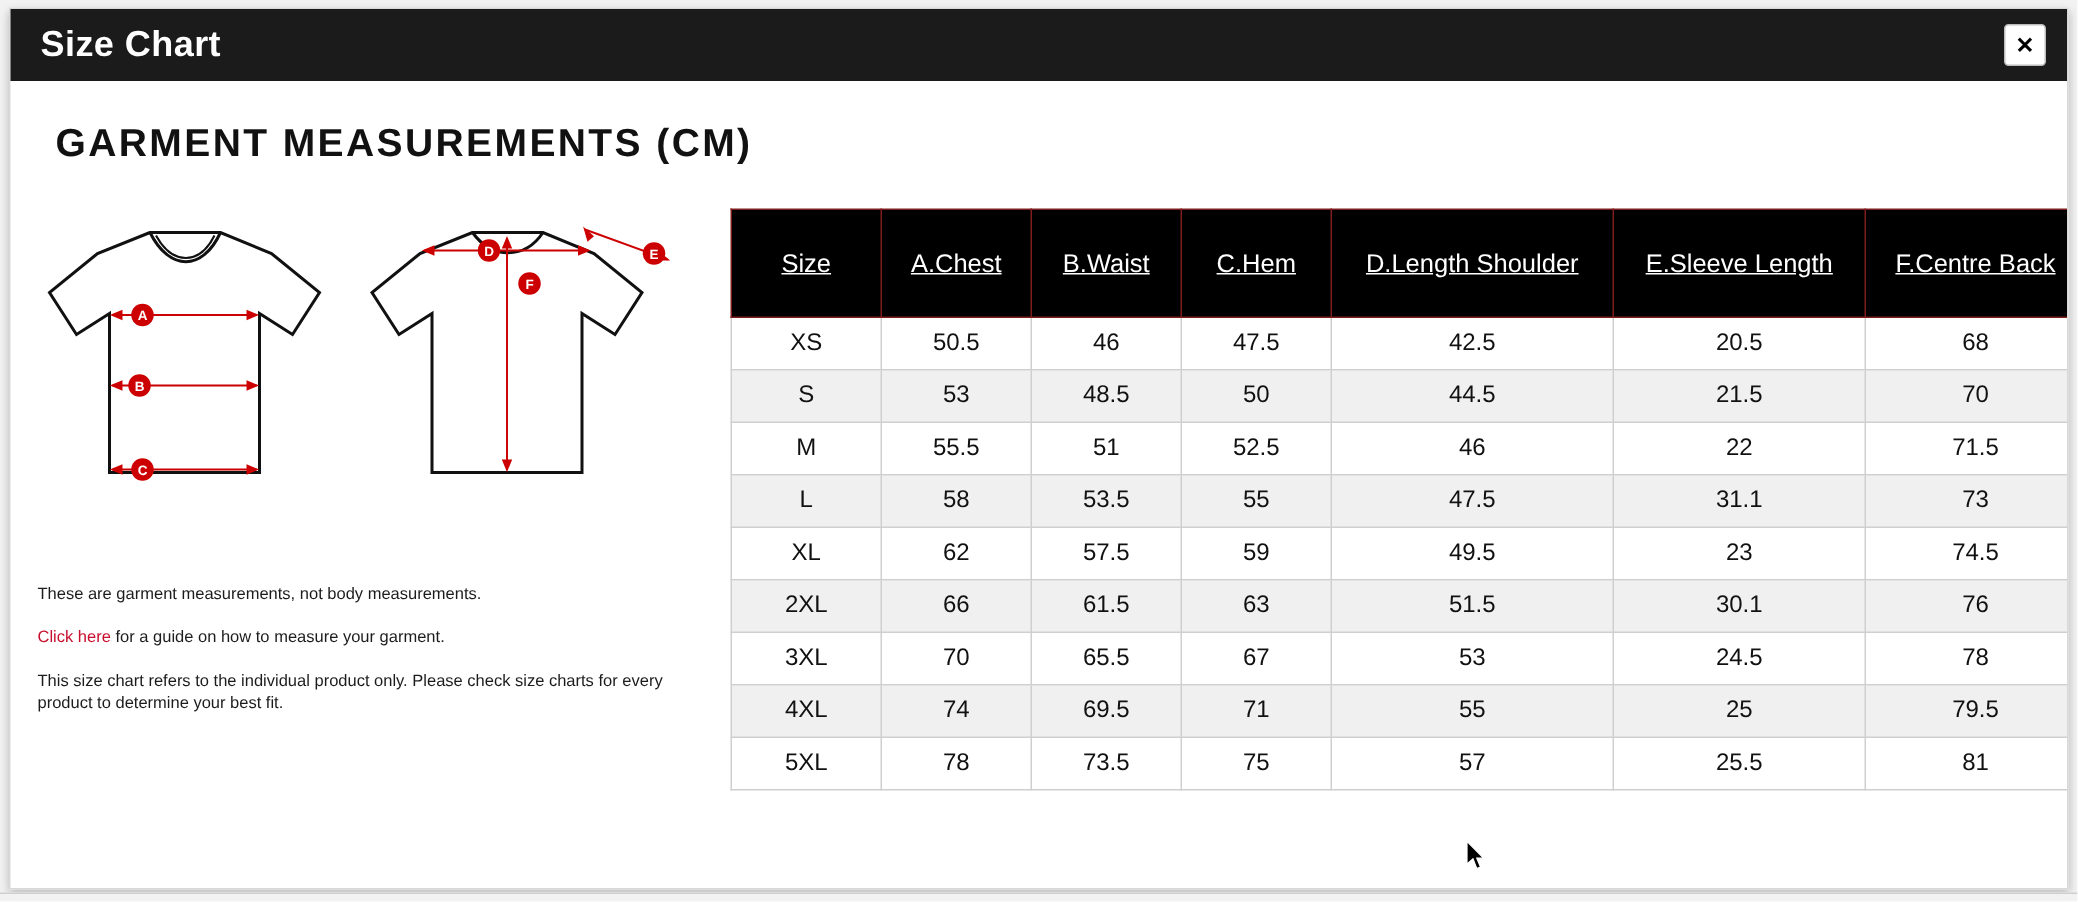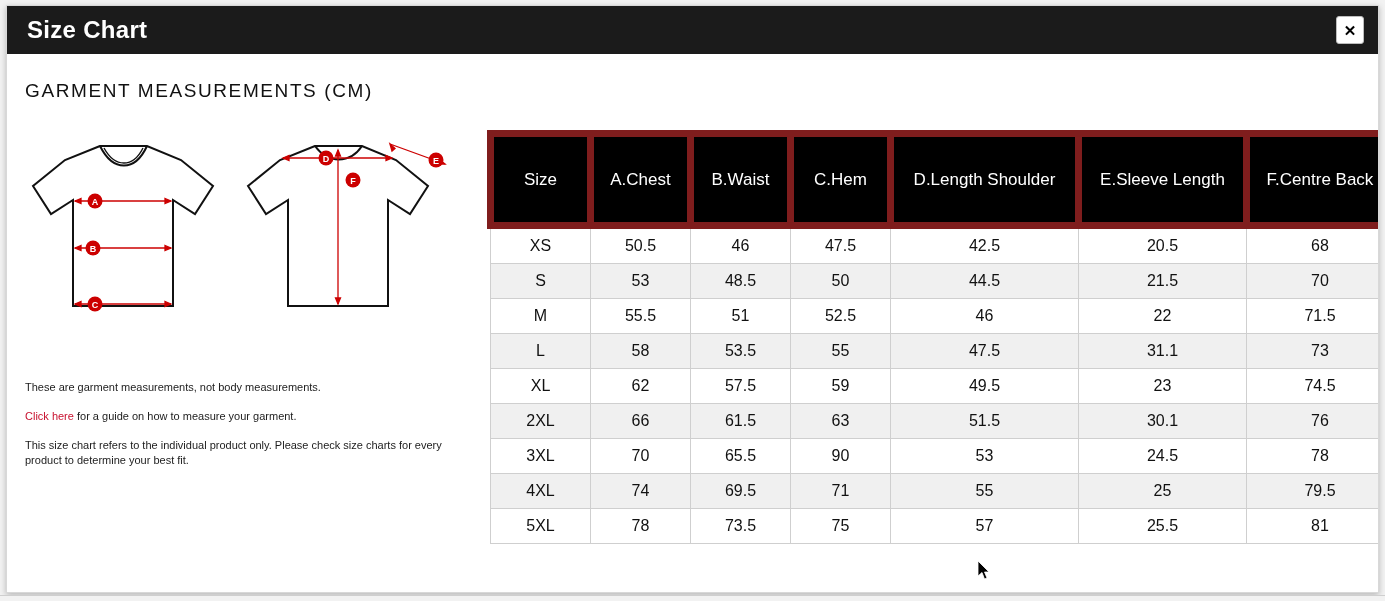--- a/index.html
+++ b/index.html
@@ -54,25 +54,25 @@
     cursor: pointer;
     font-weight: bold;
   }
   .modal-body {
     flex: 1 1 auto;
     padding: 26px 18px 0 18px;
     position: relative;
     overflow: hidden;
   }
   .section-title {
-    font-size: 19px;
+    font-size: 26px;
     letter-spacing: 1.6px;
     color: #111111;
-    margin: 0 0 26px 0;
-    font-weight: normal;
+    margin: 0 0 26px 12px;
+    font-weight: bold;
   }
   .content {
     display: flex;
     align-items: flex-start;
   }
   .left-col {
     width: 440px;
     flex: 0 0 440px;
     padding-left: 0px;
   }
@@ -103,24 +103,25 @@
     border-collapse: collapse;
     width: 903px;
     table-layout: fixed;
   }
   table.size-table th {
     background: #000000;
     color: #ffffff;
     font-size: 17px;
     font-weight: normal;
     padding: 10px 4px;
-    border: 7px solid #7f1d1d;
+    border: 1px solid #7f1d1d;
     line-height: 1.15;
-    height: 92px;
+    height: 72px;
     vertical-align: middle;
+    text-decoration: underline;
   }
   table.size-table td {
     font-size: 16px;
     color: #111111;
     text-align: center;
     padding: 8px 4px;
     border: 1px solid #cfcfcf;
     height: 34px;
   }
   table.size-table tbody tr:nth-child(even) td {
@@ -319,21 +320,21 @@
                   <td>61.5</td>
                   <td>63</td>
                   <td>51.5</td>
                   <td>30.1</td>
                   <td>76</td>
                 </tr>
                 <tr>
                   <td>3XL</td>
                   <td>70</td>
                   <td>65.5</td>
-                  <td>90</td>
+                  <td>67</td>
                   <td>53</td>
                   <td>24.5</td>
                   <td>78</td>
                 </tr>
                 <tr>
                   <td>4XL</td>
                   <td>74</td>
                   <td>69.5</td>
                   <td>71</td>
                   <td>55</td>

